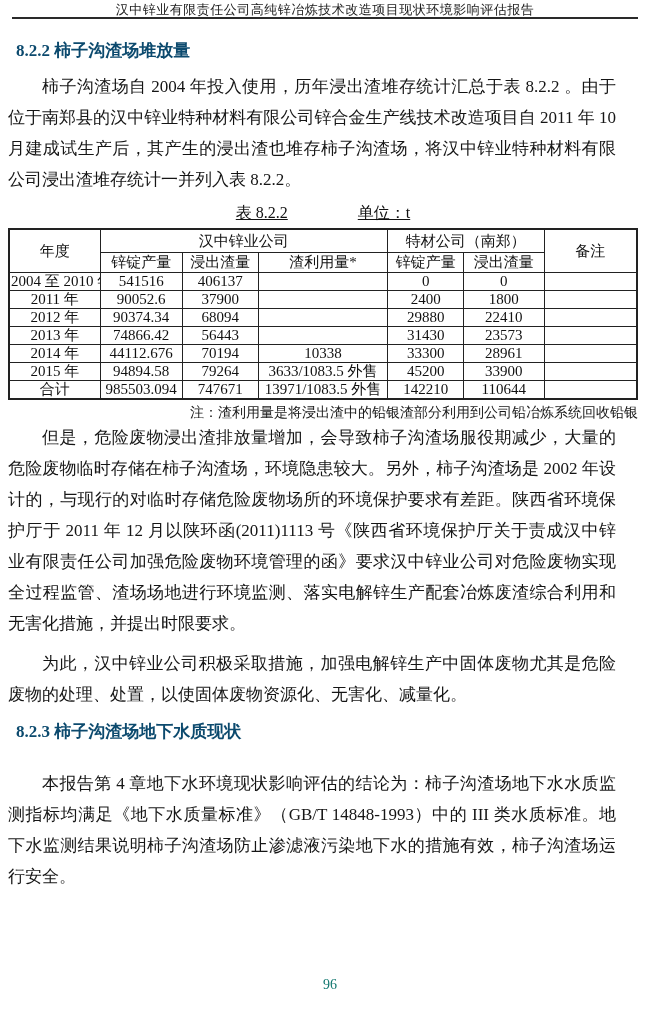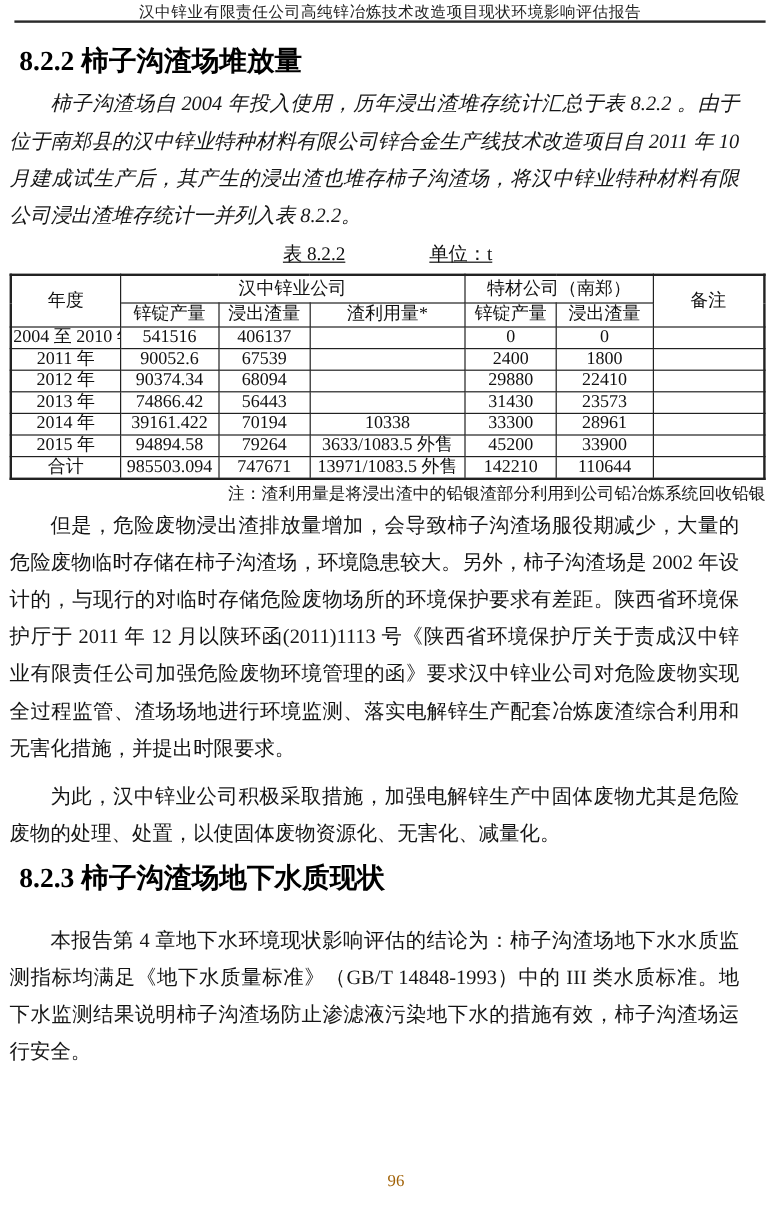--- a/index.html
+++ b/index.html
@@ -20,37 +20,37 @@
     text-align:center;
   }
   .doc-header .title {
     font-size:13px;
     line-height:14px;
     letter-spacing:0.5px;
     color:#222;
   }
   .content { padding:0 12px 0 8px; }
   h2.section-heading {
-    font-size:23px;
+    font-size:17px;
     font-weight:bold;
     margin:20px 0 0 8px;
     line-height:24px;
-    color:#000000;
+    color:#0c4a6e;
   }
   h2.section-heading.second { margin-top:10px; }
   p.body-para {
     font-size:17px;
     line-height:31px;
     text-align:justify;
     text-indent:2em;
     margin:0;
     padding-right:22px;
     color:#151515;
   }
-  p.body-para.first { margin-top:8px;font-style:italic; }
+  p.body-para.first { margin-top:8px; }
   p.body-para.after-table { margin-top:7px; }
   p.body-para.measures { margin-top:9px; }
   p.body-para.groundwater { margin-top:24px; }
   .table-caption {
     display:flex;
     justify-content:center;
     align-items:baseline;
     font-size:16px;
     margin-top:8px;
     line-height:20px;
@@ -86,21 +86,21 @@
     margin:4px 0 0 2px;
     color:#181818;
     text-align:right;
   }
   .page-footer {
     position:absolute;
     left:10px; right:0;
     bottom:18px;
     text-align:center;
     font-size:14px;
-    color:#a16207;
+    color:#0f766e;
   }
 </style>
 </head>
 <body>
 
 <div class="page">
 
   <header class="doc-header">
     <div class="title">汉中锌业有限责任公司高纯锌冶炼技术改造项目现状环境影响评估报告</div>
   </header>
@@ -147,21 +147,21 @@
             <td>541516</td>
             <td>406137</td>
             <td></td>
             <td>0</td>
             <td>0</td>
             <td></td>
           </tr>
           <tr>
             <td>2011 年</td>
             <td>90052.6</td>
-            <td>67539</td>
+            <td>37900</td>
             <td></td>
             <td>2400</td>
             <td>1800</td>
             <td></td>
           </tr>
           <tr>
             <td>2012 年</td>
             <td>90374.34</td>
             <td>68094</td>
             <td></td>
@@ -173,21 +173,21 @@
             <td>2013 年</td>
             <td>74866.42</td>
             <td>56443</td>
             <td></td>
             <td>31430</td>
             <td>23573</td>
             <td></td>
           </tr>
           <tr>
             <td>2014 年</td>
-            <td>39161.422</td>
+            <td>44112.676</td>
             <td>70194</td>
             <td>10338</td>
             <td>33300</td>
             <td>28961</td>
             <td></td>
           </tr>
           <tr>
             <td>2015 年</td>
             <td>94894.58</td>
             <td>79264</td>

